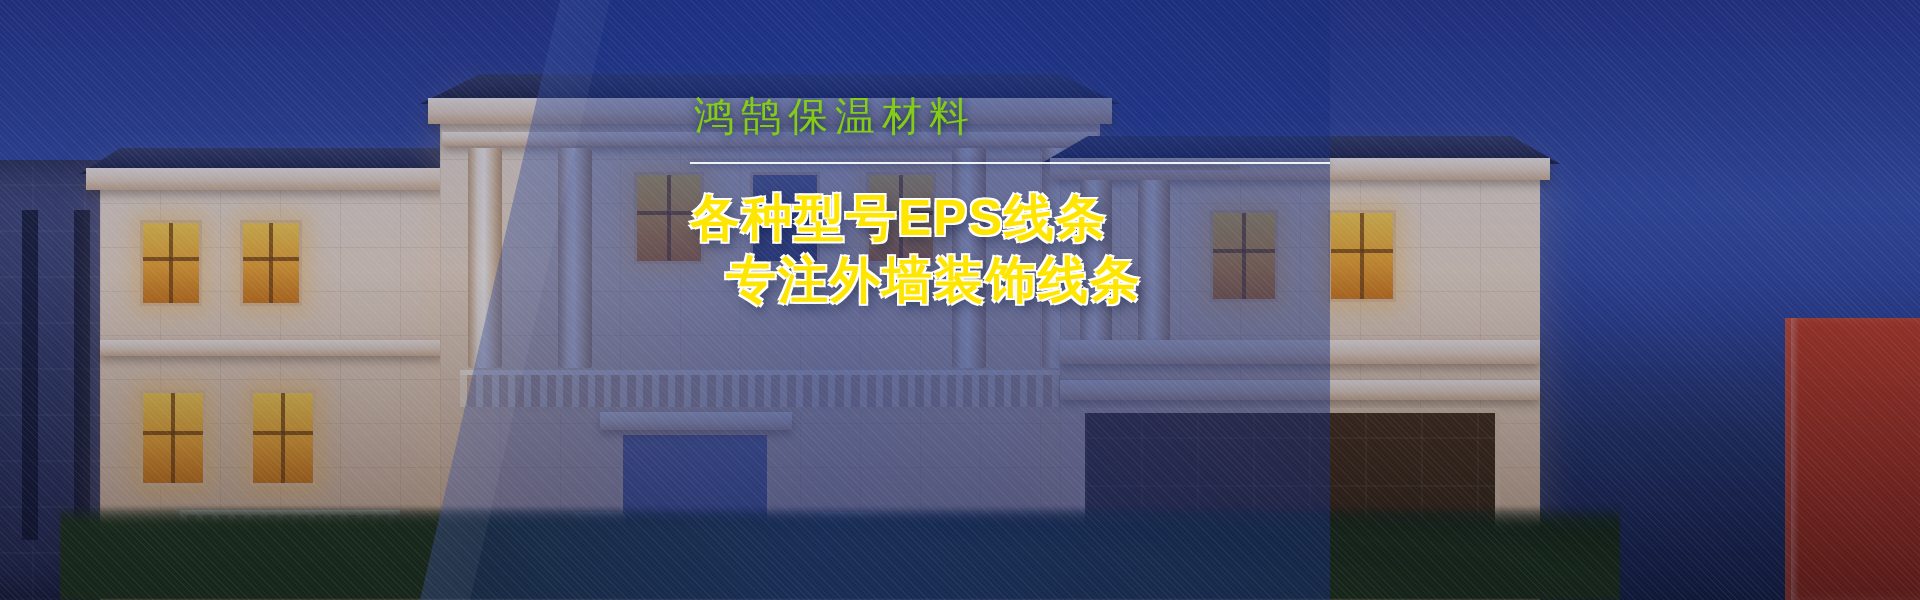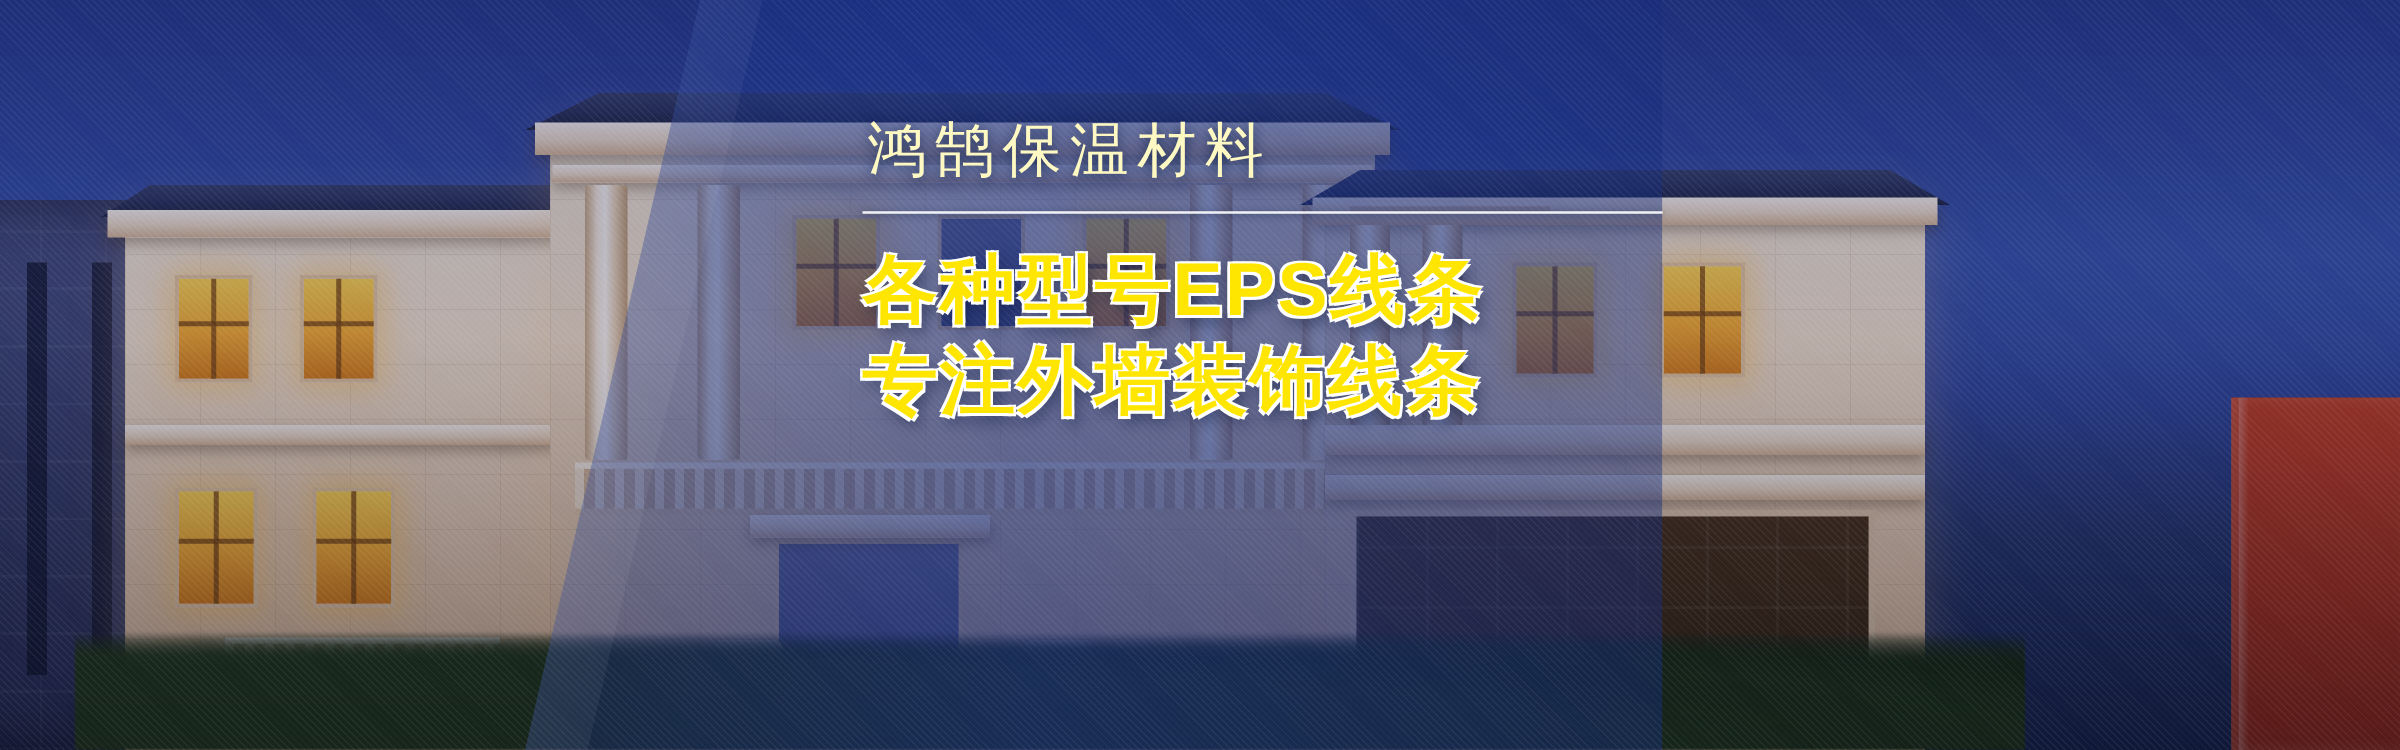--- a/index.html
+++ b/index.html
@@ -201,52 +201,52 @@
     clip-path: polygon(140px 0, 190px 0, 50px 600px, 0 600px);
   }
 
   
   .content {
     position:absolute;
     left: 690px; top: 96px;
     width: 640px;
   }
   .brand {
-    color: #fef9c3;
-    font-size: 47px;
+    color: #84cc16;
+    font-size: 40px;
     font-weight: 400;
     letter-spacing: 7px;
     line-height: 1;
     text-shadow: 0 2px 10px rgba(0,20,60,.75);
     margin: 0 0 26px 4px;
   }
   .rule {
     height: 2px;
     width: 640px;
     background: rgba(255,255,255,.9);
     margin: 0 0 26px 0;
     box-shadow: 0 1px 6px rgba(0,20,60,.5);
   }
   .headline {
     margin: 0;
     color: #ffe600;
-    font-size: 60px;
+    font-size: 50px;
     font-weight: bold;
     line-height: 1.15;
     letter-spacing: 2px;
     white-space: nowrap;
     text-shadow:
       -2px -2px 0 #ffffff,
        2px -2px 0 #ffffff,
       -2px  2px 0 #ffffff,
        2px  2px 0 #ffffff,
        0 0 2px #ffffff,
        4px 6px 12px rgba(0,15,50,.55);
   }
-  .headline + .headline { margin-top: 4px; }
+  .headline + .headline { margin-top: 4px; margin-left: 36px; }
   .tagline {
     margin: 34px 0 0 6px;
     color: #ffffff;
     font-size: 30px;
     letter-spacing: 3px;
     white-space: nowrap;
     text-shadow: 0 2px 10px rgba(0,20,60,.8);
   }
 </style>
 </head>

